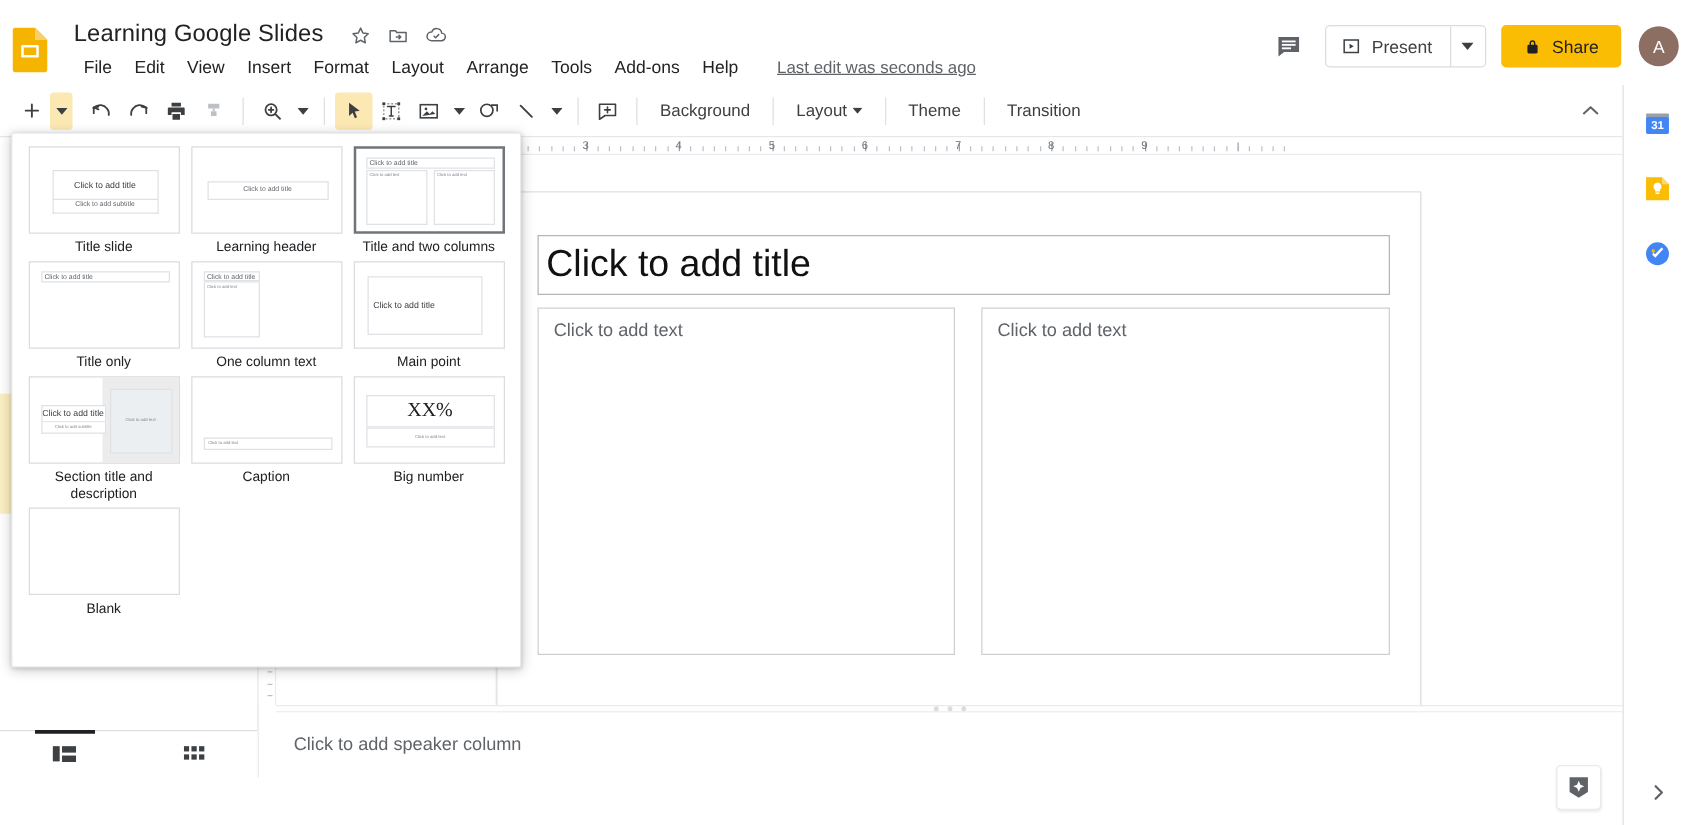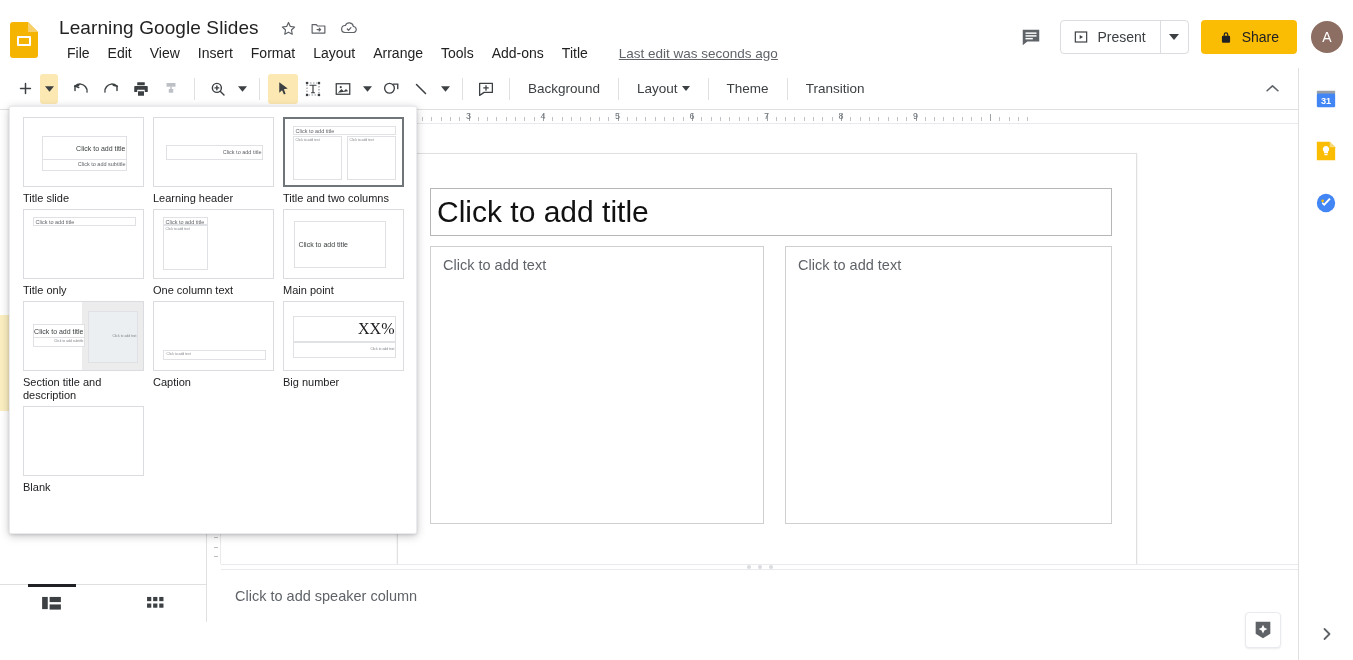--- a/index.html
+++ b/index.html
@@ -111,27 +111,27 @@
   .layout-cell {
     width:130px; display:flex; flex-direction:column; align-items:center;
     margin-bottom:4px; cursor:pointer;
   }
   .thumb {
     width:121px; height:70px; border:1px solid #dadce0; background:#fff;
     position:relative; overflow:hidden;
   }
   .layout-cell.selected .thumb { border:2px solid #70757a; }
   .thumb-cap {
-    font-size:11px; color:#202124; text-align:left; margin-top:5px; line-height:13px;
+    font-size:11px; color:#202124; text-align:center; margin-top:5px; line-height:13px;
     width:120px;
   }
   
   .ph { position:absolute; border:1px solid #dfe1e5; background:#fff;
         display:flex; align-items:flex-start; overflow:hidden; }
-  .ph.center { align-items:center; justify-content:flex-end; }
+  .ph.center { align-items:center; justify-content:center; }
   .ph span { font-size:5.5px; color:#5f6368; line-height:1; white-space:nowrap; }
   .ph span.big { font-size:7px; color:#3c4043; }
   .ph span.xxl { font-size:16px; color:#202124; font-family:"Liberation Serif", serif; }
   .ph span.tiny { font-size:3.4px; color:#80868b; }
   .thumb-shade { position:absolute; background:#ececec; }
 
   
   .editor {
     position:absolute; left:207px; top:110px; right:55px; bottom:0;
     background:#fff;
@@ -254,21 +254,21 @@
     <div class="menu-row">
       <div class="menu-item">File</div>
       <div class="menu-item">Edit</div>
       <div class="menu-item">View</div>
       <div class="menu-item">Insert</div>
       <div class="menu-item">Format</div>
       <div class="menu-item">Layout</div>
       <div class="menu-item">Arrange</div>
       <div class="menu-item">Tools</div>
       <div class="menu-item">Add-ons</div>
-      <div class="menu-item">Title</div>
+      <div class="menu-item">Help</div>
       <div class="last-edit">Last edit was seconds ago</div>
     </div>
 
     <div class="header-right">
       <div class="comment-btn">
         <svg width="22" height="22" viewBox="0 0 24 24" fill="#5f6368">
           <path d="M3 4h18v13H8l-5 4z"></path>
           <rect x="6" y="7" width="12" height="1.6" fill="#fff"></rect>
           <rect x="6" y="10" width="12" height="1.6" fill="#fff"></rect>
           <rect x="6" y="13" width="8" height="1.6" fill="#fff"></rect>

